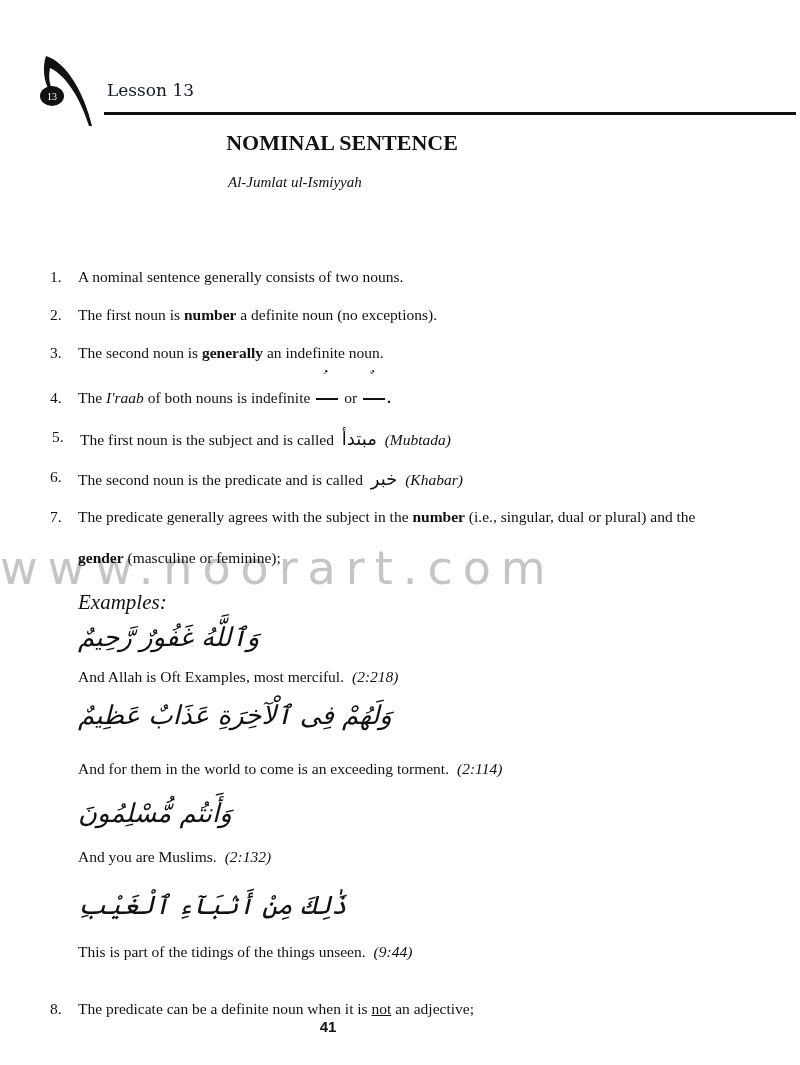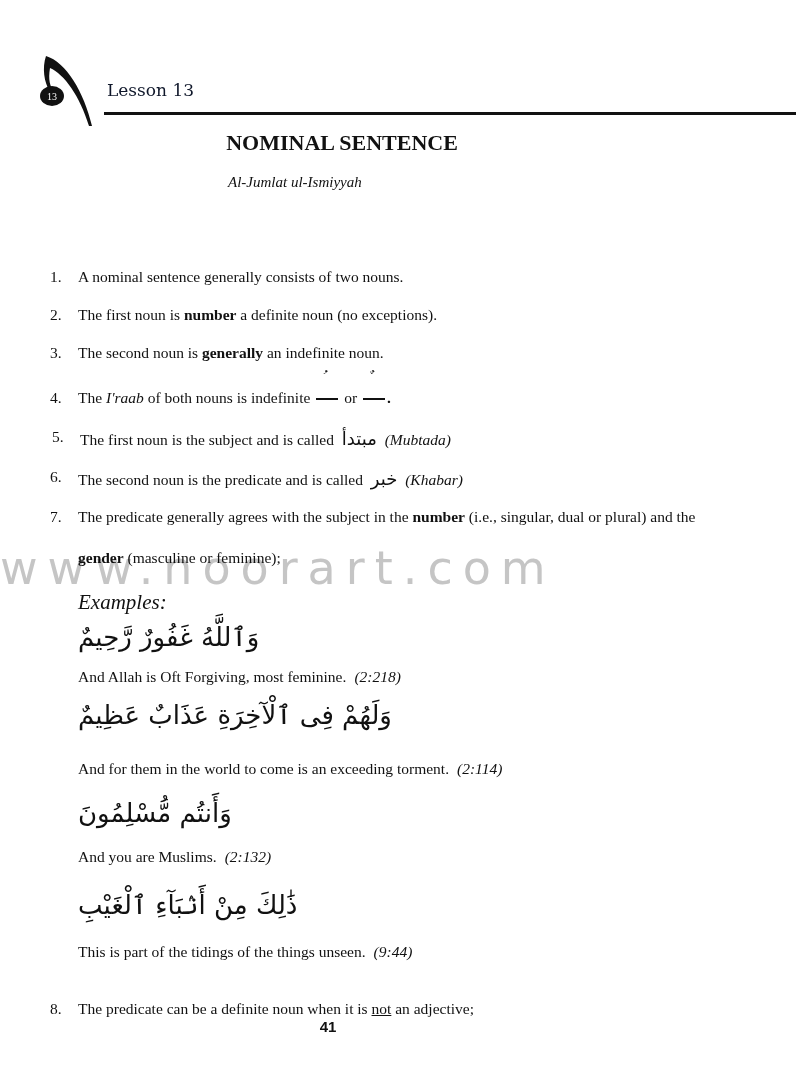--- a/index.html
+++ b/index.html
@@ -17,21 +17,21 @@
   .arabic-title { font-family: "DejaVu Sans", sans-serif; font-size: 32px; direction: rtl; }
   .item { left: 50px; font-size: 15.5px; display: flex; white-space: nowrap; }
   .num { width: 28px; display: inline-block; }
   .item-text b { font-weight: bold; }
   .ar-inline { font-family: "DejaVu Sans", sans-serif; font-size: 18px; direction: rtl; unicode-bidi: isolate; margin: 0 4px; }
   .dash-group { position: relative; display: inline-block; width: 22px; margin: 0 2px; }
   .dash { display: inline-block; width: 22px; height: 2px; background: #111; vertical-align: middle; }
   .harakah { position: absolute; top: -20px; left: 6px; font-family: "DejaVu Sans", sans-serif; font-size: 14px; }
   .watermark { left: 0; top: 505px; width: 644px; font-family: "DejaVu Sans", sans-serif; font-size: 46px; letter-spacing: 10px; color: rgba(150,150,150,0.55); white-space: nowrap; line-height: 1; margin-top: 40px; }
   .examples-label { left: 78px; top: 590px; font-style: italic; font-size: 21px; }
-  .ex-ar { left: 78px; font-family: "DejaVu Sans", sans-serif; font-size: 26px; direction: rtl; unicode-bidi: isolate; }
+  .ex-ar { left: 78px; font-family: "DejaVu Sans", sans-serif; font-size: 26px; direction: rtl; unicode-bidi: isolate; font-style: italic; }
   .ex-en { left: 78px; font-size: 15.5px; }
   .ref { font-style: italic; margin-left: 8px; margin-top: 22px; }
   .underline { text-decoration: underline; }
   .page-number { left: 0; width: 656px; top: 1018px; text-align: center; font-family: "Liberation Sans", sans-serif; font-weight: bold; font-size: 15px; }
 </style>
 </head>
 <body>
 
 <div class="abs logo">
   <svg width="64" height="76" viewBox="0 0 64 76">
@@ -100,21 +100,21 @@
 </div>
 <div class="abs item" style="top:549px; left:78px;">
   <b>gender</b>
     <span style="white-space:pre"> (masculine or feminine);</span>
 </div>
 
 <div class="abs examples-label">Examples:</div>
 
 <div class="abs ex-ar" style="top:622px;">وَٱللَّهُ غَفُورٌ رَّحِيمٌ</div>
 <div class="abs ex-en" style="top:668px;">
-  <span>And Allah is Oft Forgiving, most feminine.</span><span class="ref">(2:218)</span>
+  <span>And Allah is Oft Examples, most merciful.</span><span class="ref">(2:218)</span>
 </div>
 
 <div class="abs ex-ar" style="top:700px;">وَلَهُمْ فِى ٱلْآخِرَةِ عَذَابٌ عَظِيمٌ</div>
 <div class="abs ex-en" style="top:760px;">
   <span>And for them in the world to come is an exceeding torment.</span><span class="ref">(2:114)</span>
 </div>
 
 <div class="abs ex-ar" style="top:798px;">وَأَنتُم مُّسْلِمُونَ</div>
 <div class="abs ex-en" style="top:848px;">
   <span>And you are Muslims.</span><span class="ref">(2:132)</span>

